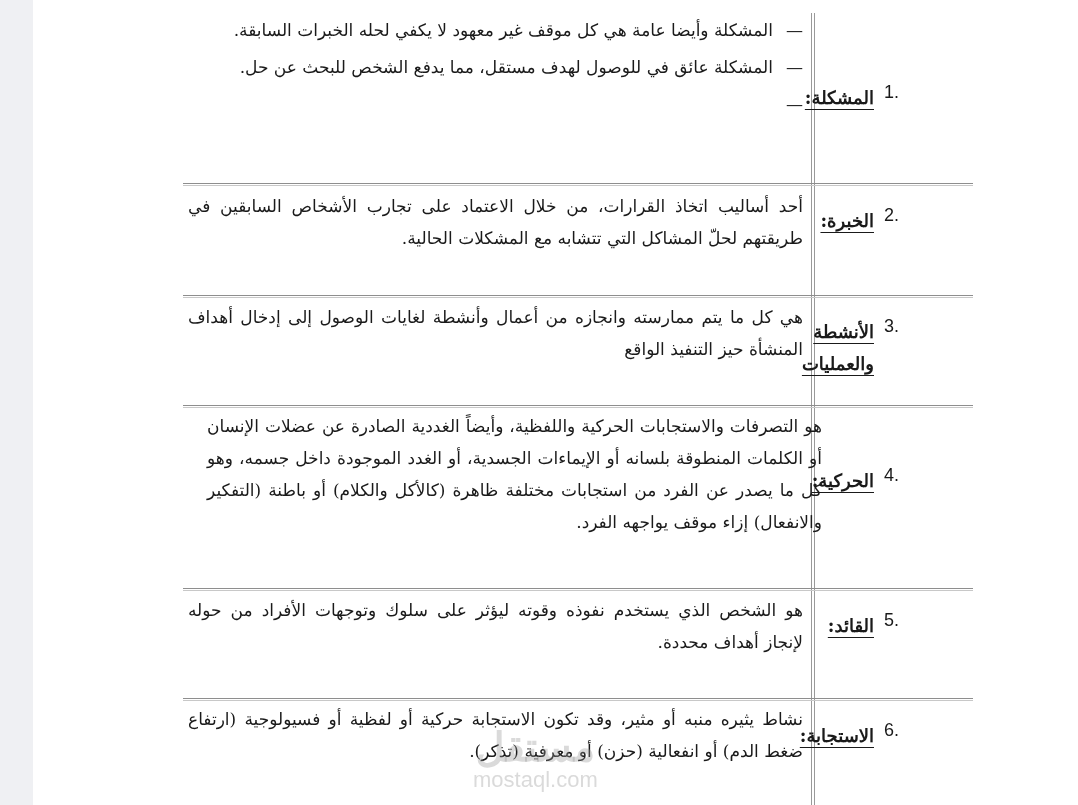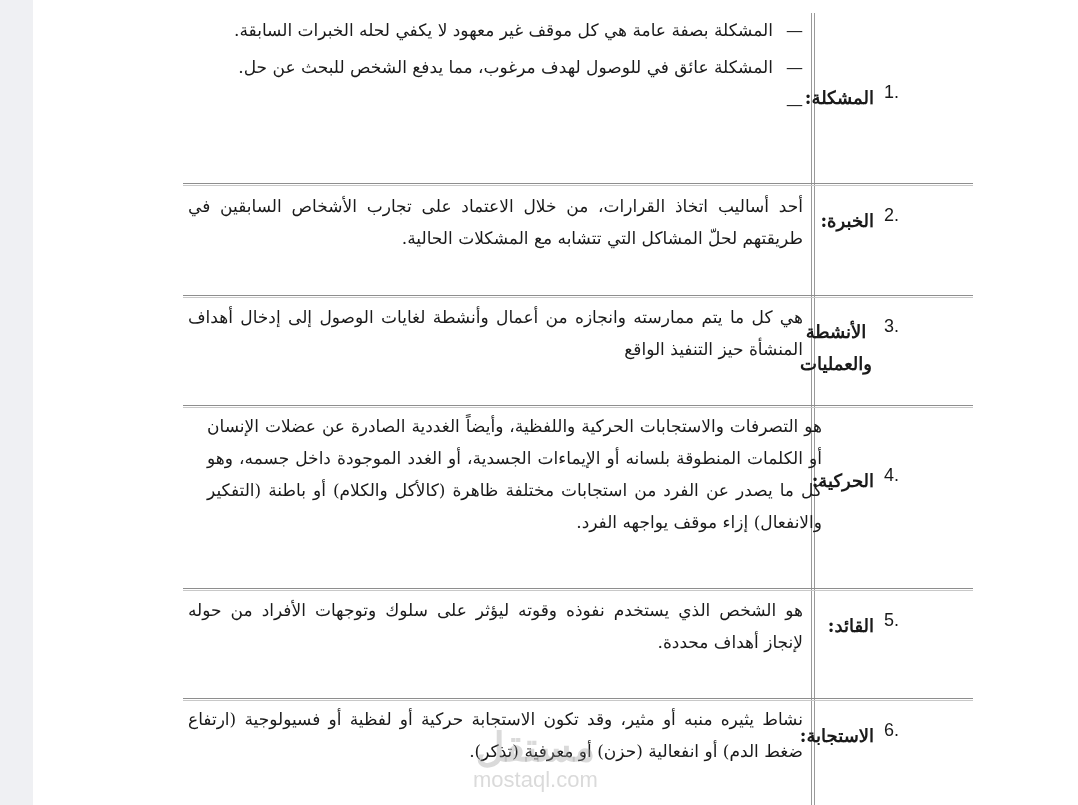--- a/index.html
+++ b/index.html
@@ -35,23 +35,22 @@
       position: absolute; right: 170px; width: 130px;
       direction: rtl; text-align: right;
       font-size: 18px; font-weight: bold;
       display: flex; gap: 10px; align-items: flex-start;
     }
     .row-label .num {
       font-family: "Liberation Sans", sans-serif; font-weight: normal;
       font-size: 18px; min-width: 24px; text-align: left; direction: ltr;
     }
     .row-label .term {
-      text-underline-offset: 5px;
+      text-decoration: underline; text-underline-offset: 5px;
       line-height: 32px;
-      text-align: center;
     }
     .cell {
       position: absolute; left: 155px; width: 615px;
       direction: rtl; text-align: justify; text-align-last: right;
       font-size: 17px; line-height: 32px;
     }
     .bullets { list-style: none; }
     .bullets li {
       position: relative; padding-right: 30px; line-height: 37px;
       text-align: right;
@@ -74,25 +73,25 @@
 <div class="viewer">
   <div class="left-margin"></div>
 
   <div class="page">
     <div class="vline"></div>
 
     <div class="cell" style="top:12px;">
       <ul class="bullets">
         <li>
           <span class="dash">—</span>
-          <span>المشكلة بصفة عامة هي كل موقف غير معهود لا يكفي لحله الخبرات السابقة.</span>
+          <span>المشكلة وأيضا عامة هي كل موقف غير معهود لا يكفي لحله الخبرات السابقة.</span>
         </li>
         <li>
           <span class="dash">—</span>
-          <span>المشكلة عائق في للوصول لهدف مرغوب، مما يدفع الشخص للبحث عن حل.</span>
+          <span>المشكلة عائق في للوصول لهدف مستقل، مما يدفع الشخص للبحث عن حل.</span>
         </li>
         <li>
           <span class="dash">—</span>
         </li>
       </ul>
     </div>
     <div class="row-label" style="top:82px;">
       <span class="num">1.</span>
       <span class="term">المشكلة:</span>
     </div>

